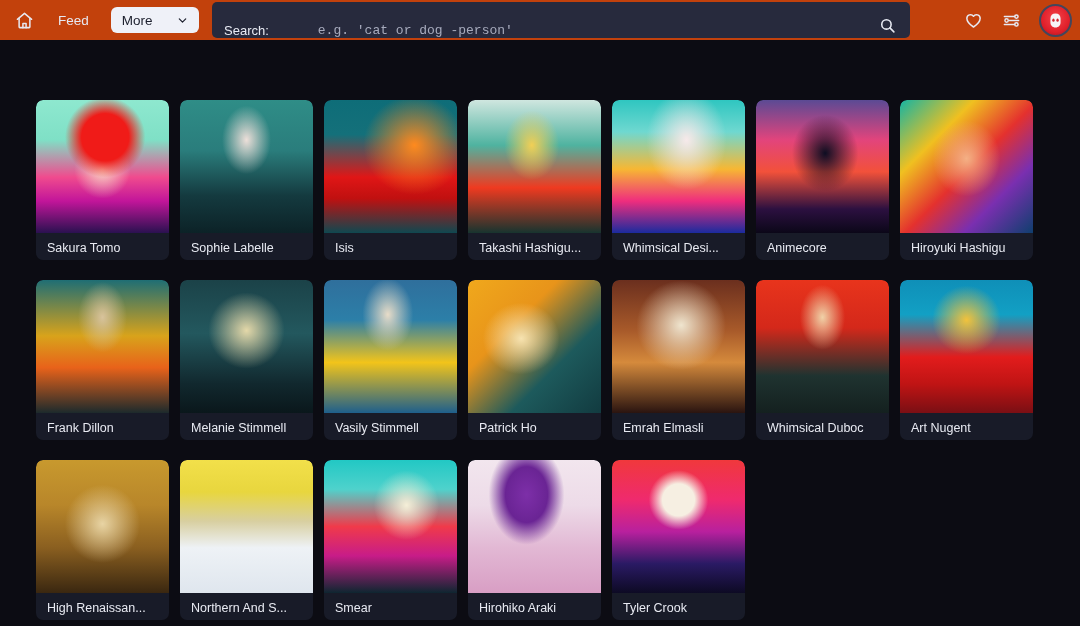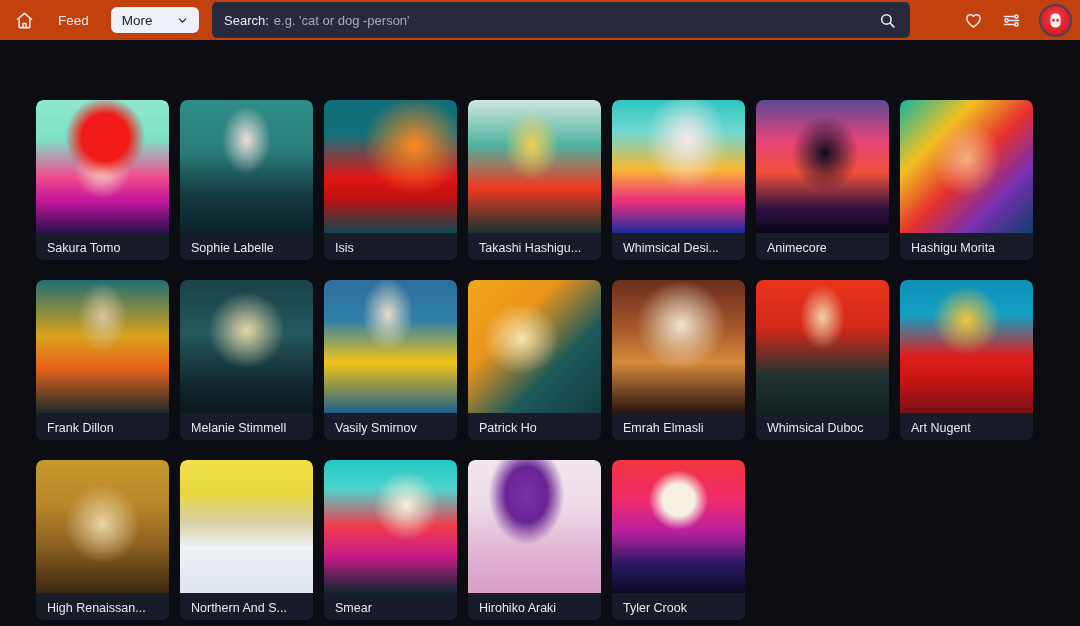--- a/index.html
+++ b/index.html
@@ -37,32 +37,33 @@
     font-size: 13.5px; cursor: pointer; border: none;
     font-family: "Liberation Sans", sans-serif;
   }
   #more-btn .chev { display: block; width: 11px; height: 11px; }
 
   #searchbar {
     position: absolute; left: 212px; top: 2px;
     width: 698px; height: 36px;
     background: #272a3d;
     border-radius: 5px;
-    display: flex; align-items: center;
+    display: flex; align-items: flex-end;
     padding: 0 10px 0 12px;
     cursor: text;
+    gap: 44px;
   }
   #search-prefix {
     color: #e9ebf4; font-size: 13px; white-space: nowrap;
     margin-right: 5px;
   }
   #search-input {
     flex: 1; background: transparent; border: none; outline: none;
     color: #cfd2e0; font-size: 13px;
-    font-family: Liberation Sans, sans-serif;
+    font-family: Liberation Mono, monospace;
   }
   #search-input::placeholder { color: #a7abbd; }
   #search-icon-btn {
     width: 26px; height: 26px; display: flex;
     align-items: center; justify-content: center; cursor: pointer;
   }
 
   #header-right {
     position: absolute; right: 8px; top: 0;
     height: 40px; display: flex; align-items: center; gap: 14px;
@@ -192,33 +193,33 @@
     <div class="card">
       <div class="card-thumb" style="background-image: radial-gradient(at 56% 30%, rgb(247, 233, 234) 0%, rgba(247, 233, 234, 0) 38%), linear-gradient(rgb(47, 198, 192) 0%, rgb(111, 216, 208) 24%, rgb(247, 183, 51) 52%, rgb(239, 45, 126) 76%, rgb(26, 43, 158) 100%);"></div>
       <div class="card-label">Whimsical Desi...</div>
     </div>
     <div class="card">
       <div class="card-thumb" style="background-image: radial-gradient(at 52% 40%, rgb(13, 13, 34) 0%, rgba(13, 13, 34, 0) 34%), linear-gradient(rgb(91, 74, 148) 0%, rgb(226, 68, 124) 30%, rgb(242, 81, 58) 54%, rgb(44, 16, 64) 82%, rgb(11, 7, 24) 100%);"></div>
       <div class="card-label">Animecore</div>
     </div>
     <div class="card">
       <div class="card-thumb" style="background-image: radial-gradient(at 50% 44%, rgb(244, 176, 133) 0%, rgba(244, 176, 133, 0) 36%), linear-gradient(135deg, rgb(22, 180, 162) 0%, rgb(240, 192, 32) 28%, rgb(228, 49, 46) 52%, rgb(122, 47, 176) 74%, rgb(15, 63, 110) 100%);"></div>
-      <div class="card-label">Hashigu Morita</div>
+      <div class="card-label">Hiroyuki Hashigu</div>
     </div>
     <div class="card">
       <div class="card-thumb" style="background-image: radial-gradient(at 50% 28%, rgb(216, 195, 156) 0%, rgba(216, 195, 156, 0) 26%), linear-gradient(rgb(31, 110, 116) 0%, rgb(216, 163, 27) 42%, rgb(232, 98, 26) 66%, rgb(28, 42, 44) 100%);"></div>
       <div class="card-label">Frank Dillon</div>
     </div>
     <div class="card">
       <div class="card-thumb" style="background-image: radial-gradient(circle at 50% 38%, rgb(228, 216, 169) 0%, rgba(228, 216, 169, 0) 36%), linear-gradient(rgb(27, 66, 72) 0%, rgb(35, 88, 94) 40%, rgb(17, 40, 46) 78%, rgb(10, 23, 27) 100%);"></div>
       <div class="card-label">Melanie Stimmell</div>
     </div>
     <div class="card">
       <div class="card-thumb" style="background-image: radial-gradient(at 48% 26%, rgb(232, 220, 200) 0%, rgba(232, 220, 200, 0) 26%), linear-gradient(rgb(47, 111, 156) 0%, rgb(44, 127, 168) 30%, rgb(242, 196, 26) 62%, rgb(30, 95, 140) 100%);"></div>
-      <div class="card-label">Vasily Smirnov</div>
+      <div class="card-label">Vasily Stimmell</div>
     </div>
     <div class="card">
       <div class="card-thumb" style="background-image: radial-gradient(at 40% 44%, rgb(247, 227, 176) 0%, rgba(247, 227, 176, 0) 34%), linear-gradient(135deg, rgb(240, 168, 28) 0%, rgb(232, 148, 26) 34%, rgb(29, 90, 92) 66%, rgb(18, 59, 64) 100%);"></div>
       <div class="card-label">Patrick Ho</div>
     </div>
     <div class="card">
       <div class="card-thumb" style="background-image: radial-gradient(circle at 52% 34%, rgb(239, 229, 207) 0%, rgba(239, 229, 207, 0) 40%), linear-gradient(rgb(107, 47, 30) 0%, rgb(168, 90, 42) 38%, rgb(213, 138, 60) 62%, rgb(42, 20, 16) 100%);"></div>
       <div class="card-label">Emrah Elmasli</div>
     </div>
     <div class="card">

